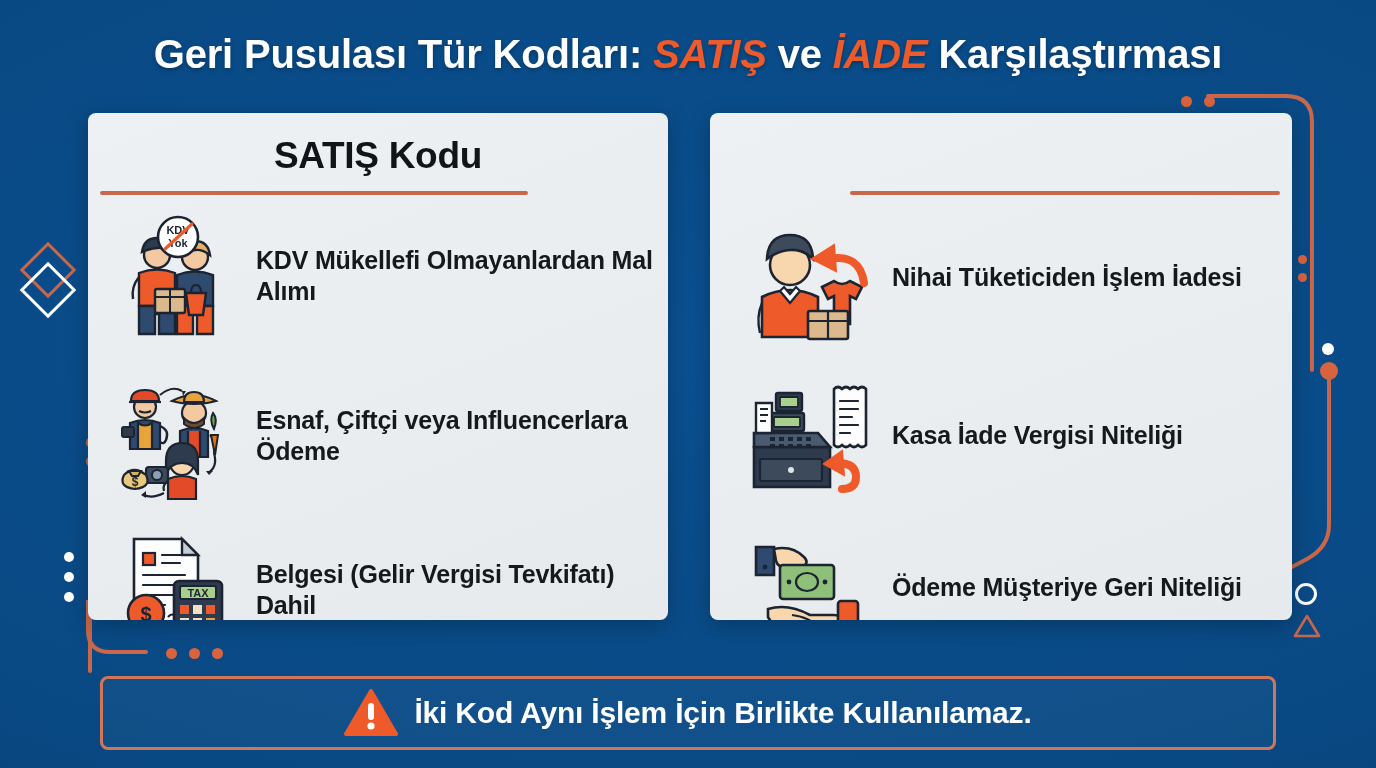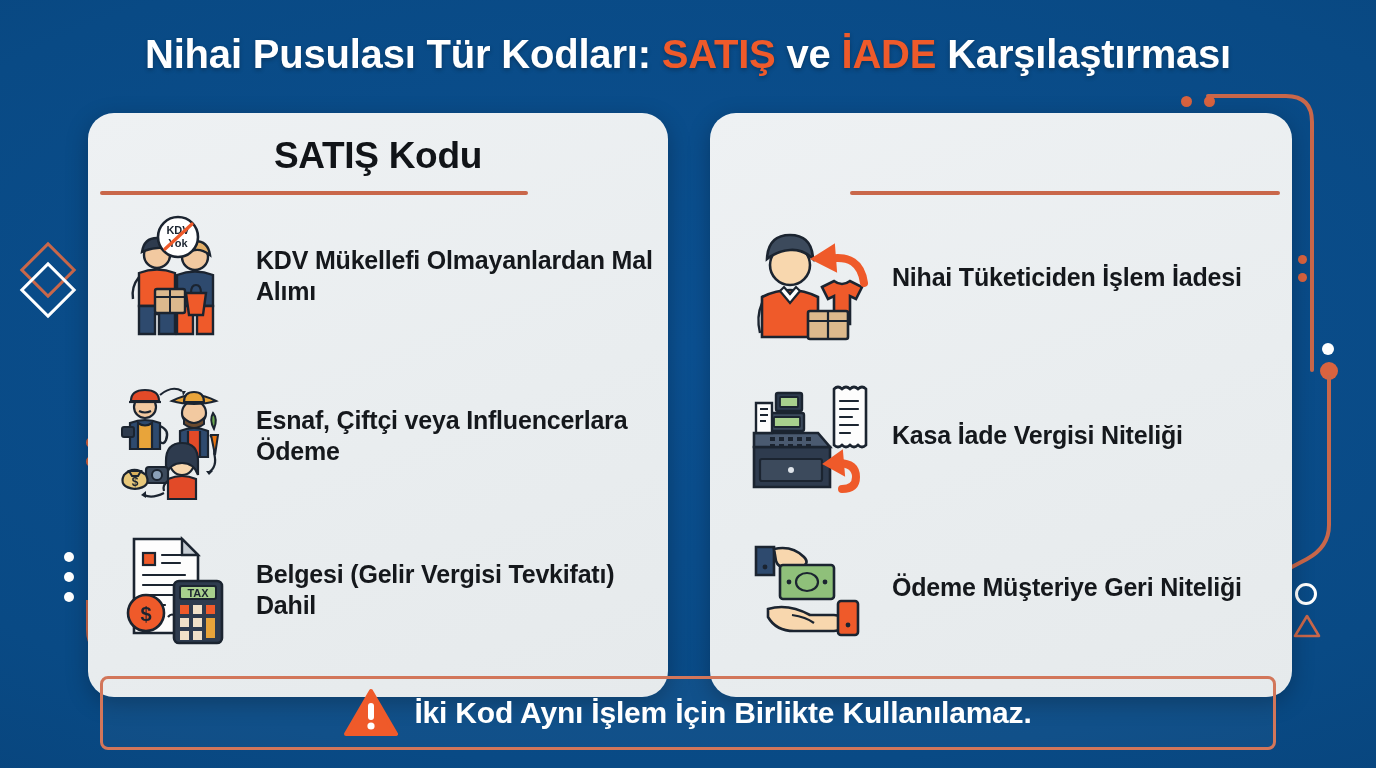--- a/index.html
+++ b/index.html
@@ -61,29 +61,29 @@
     left: 0;
     width: 1376px;
     text-align: center;
     font-size: 40px;
     font-weight: bold;
     color: #ffffff;
     letter-spacing: -0.2px;
     text-shadow: 0 2px 4px rgba(0,0,0,0.28);
     white-space: nowrap;
   }
-  #title .accent { color: #ef5a2a; }
+  #title .accent { color: #ef5a2a; font-style: italic; }
 
   
   .card {
     position: absolute;
     top: 113px;
-    height: 584px;
+    height: 507px;
     background: linear-gradient(160deg, #eef1f3 0%, #e9edef 55%, #e6eaec 100%);
-    border-radius: 26px;
+    border-radius: 8px;
     box-shadow: 0 6px 22px rgba(0,0,0,0.25);
     overflow: hidden;
   }
   #card-left  { left: 88px;  width: 580px; }
   #card-right { left: 710px; width: 582px; }
 
   .card-title {
     position: absolute;
     top: 22px;
     left: 0;
@@ -190,21 +190,21 @@
       <path d="M 79 0 L 79 150 Q 79 172 57 184 L 0 214" fill="none" stroke="#c9674a" stroke-width="4" stroke-linecap="round"></path>
     </svg>
 
     <div class="ring" style="left:1295px; top:583px; width:22px; height:22px;"></div>
     <svg class="deco" style="left:1292px; top:612px; width:30px; height:28px;" viewBox="0 0 30 28">
       <path d="M 15 4 L 27 24 L 3 24 Z" fill="none" stroke="#c9674a" stroke-width="2.6" stroke-linejoin="round"></path>
     </svg>
   </div>
 
   <div id="title">
-    <span>Nihai Pusulası Tür Kodları: </span><span class="accent">SATIŞ</span><span> ve </span><span class="accent">İADE</span><span> Karşılaştırması</span>
+    <span>Geri Pusulası Tür Kodları: </span><span class="accent">SATIŞ</span><span> ve </span><span class="accent">İADE</span><span> Karşılaştırması</span>
   </div>
 
   <div class="card" id="card-left">
     <div class="card-title">SATIŞ Kodu</div>
     <div class="card-rule" id="rule-left"></div>
 
     <div class="item" style="left:22px; top:98px; width:550px;">
       <div class="art">
         <svg viewBox="0 0 130 130" width="130" height="130">
 

